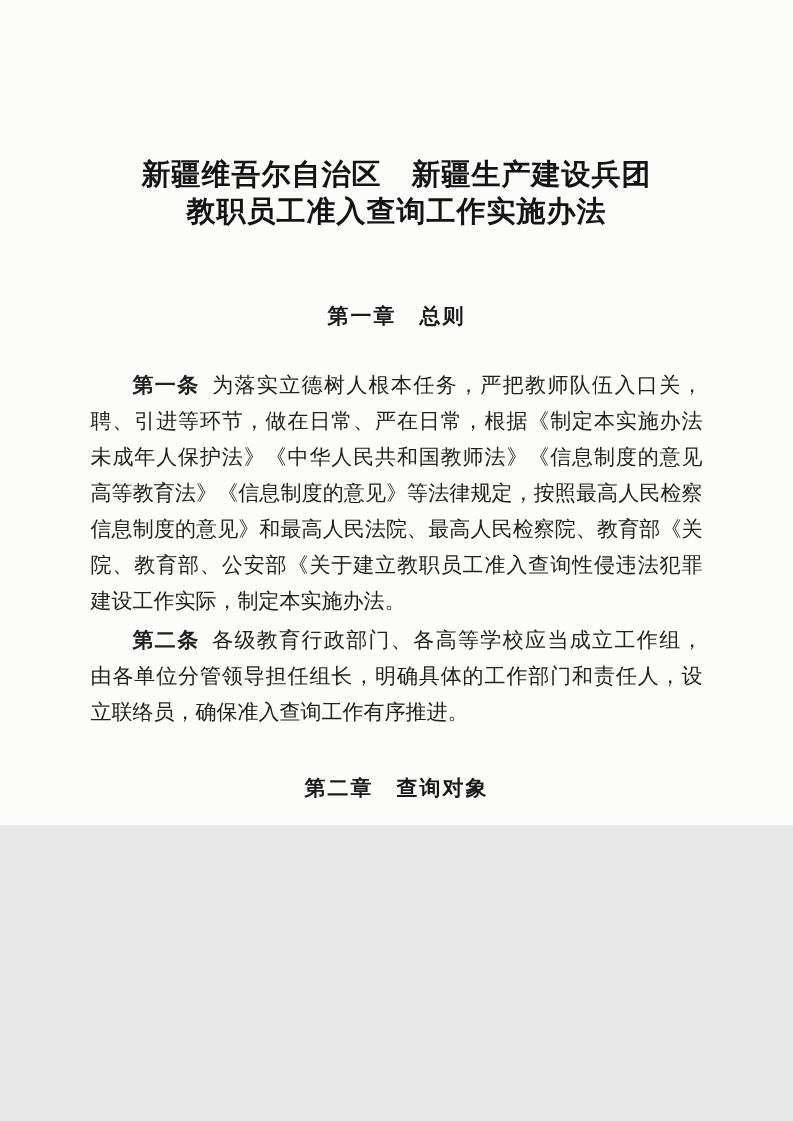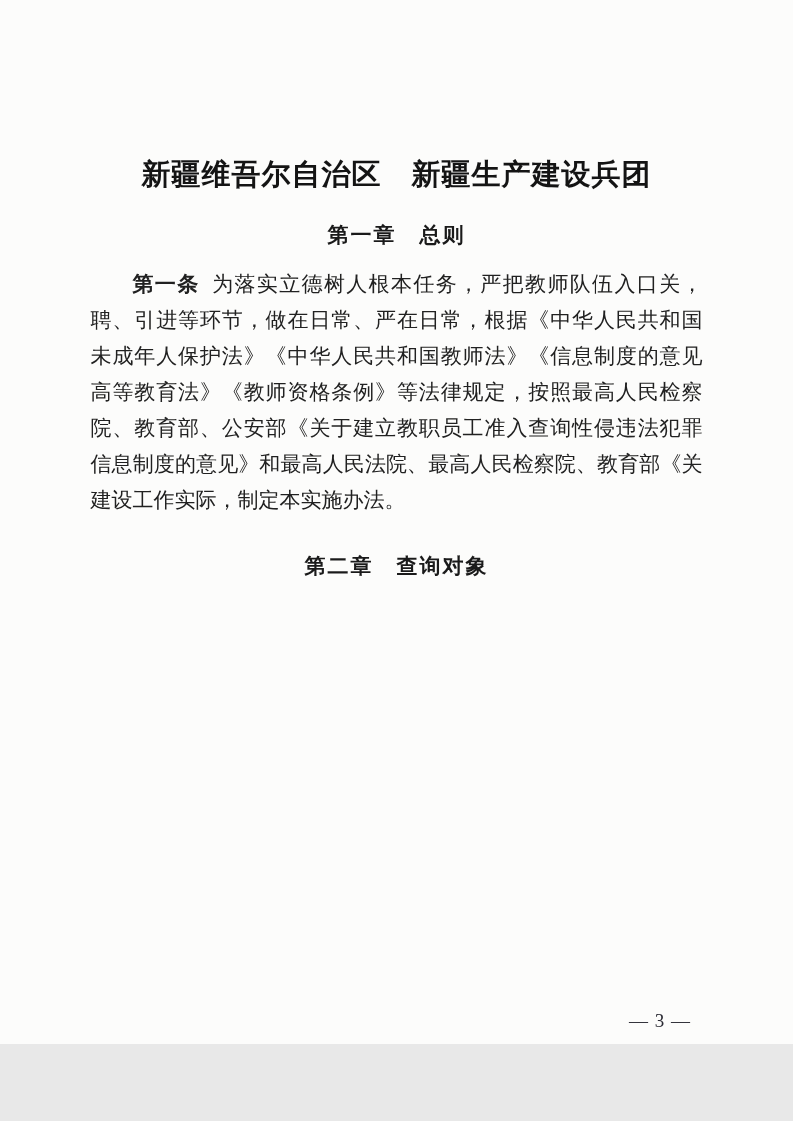--- a/index.html
+++ b/index.html
@@ -3,21 +3,21 @@
 <meta charset="utf-8">
 <style>
   html, body {
     margin: 0;
     padding: 0;
     background: #e8e8e8;
   }
   .page {
     position: relative;
     width: 793px;
-    height: 1044px;
+    height: 825px;
     margin: 0 auto;
     background: #fcfcfb;
     overflow: hidden;
     color: #222;
     font-family: "Liberation Serif", "DejaVu Serif", serif;
   }
   
   .doc-title {
     padding-top: 156px;
     text-align: center;
@@ -31,31 +31,31 @@
   
   .chapter-heading {
     text-align: center;
     font-family: "Liberation Sans", "DejaVu Sans", sans-serif;
     font-weight: 700;
     font-size: 21px;
     line-height: 30px;
     letter-spacing: 2px;
     color: #1a1a1a;
   }
-  .chapter-heading.c1 { margin-top: 27px; }
-  .chapter-heading.c2 { margin-top: 33px; }
+  .chapter-heading.c1 { margin-top: 71px; }
+  .chapter-heading.c2 { margin-top: 43px; }
   
   .body-block {
     width: 612px;
     margin: 0 auto;
     font-size: 21px;
     line-height: 36px;
     color: #212121;
   }
-  .body-block.b1 { margin-top: 16px; }
+  .body-block.b1 { margin-top: 36px; }
   .body-block.b2 { margin-top: 44px; }
   .article + .article { margin-top: 3px; }
   .line {
     text-align: justify;
     text-align-last: justify;
     white-space: nowrap;
   }
   .line.first-line { text-indent: 2em; }
   .cont-lines .line:last-child { text-align-last: auto; font-family: Liberation Serif, serif; }
   .cont-lines.continues .line:last-child { text-align-last: justify; }
@@ -75,40 +75,50 @@
     font-family: "Liberation Serif", "DejaVu Serif", serif;
   }
 </style>
 </head>
 <body>
 
 <div class="page">
 
   <div class="doc-title">
     <div>新疆维吾尔自治区　新疆生产建设兵团</div>
+    <div>教职员工准入查询工作实施办法</div>
   </div>
 
   <div class="chapter-heading c1">第一章　总则</div>
 
   <div class="body-block b1">
 
     <div class="article">
       <div class="line first-line">
         <span class="lead">第一条</span><span>为落实立德树人根本任务，严把教师队伍入口关，</span>
       </div>
       <div class="cont-lines">
-          <div class="line">聘、引进等环节，做在日常、严在日常，根据《中华人民共和国</div>
+          <div class="line">聘、引进等环节，做在日常、严在日常，根据《制定本实施办法</div>
           <div class="line">未成年人保护法》《中华人民共和国教师法》《信息制度的意见</div>
-          <div class="line">高等教育法》《教师资格条例》等法律规定，按照最高人民检察</div>
+          <div class="line">高等教育法》《信息制度的意见》等法律规定，按照最高人民检察</div>
+          <div class="line">信息制度的意见》和最高人民法院、最高人民检察院、教育部《关</div>
           <div class="line">院、教育部、公安部《关于建立教职员工准入查询性侵违法犯罪</div>
-          <div class="line">信息制度的意见》和最高人民法院、最高人民检察院、教育部《关</div>
           <div class="line">建设工作实际，制定本实施办法。</div>
         </div>
     </div>
 
+    <div class="article">
+      <div class="line first-line">
+        <span class="lead">第二条</span><span>各级教育行政部门、各高等学校应当成立工作组，</span>
+      </div>
+      <div class="cont-lines">
+          <div class="line">由各单位分管领导担任组长，明确具体的工作部门和责任人，设</div>
+          <div class="line">立联络员，确保准入查询工作有序推进。</div>
+        </div>
+    </div>
 
   </div>
 
   <div class="chapter-heading c2">第二章　查询对象</div>
 
 
   <div class="page-number">— 3 —</div>
 
 </div>
 

